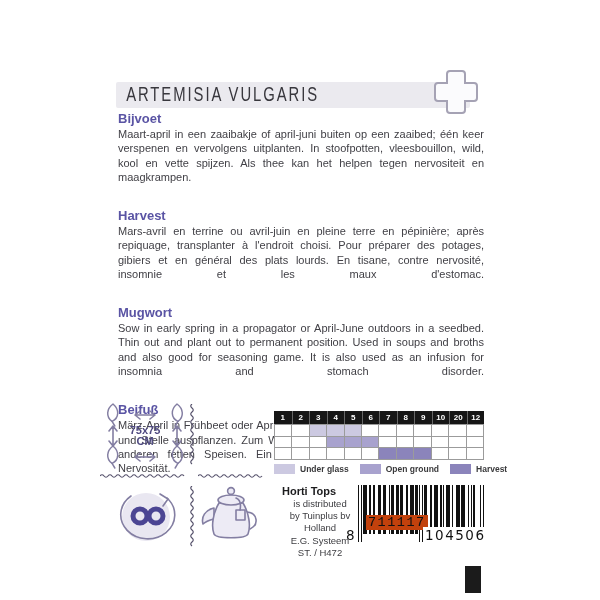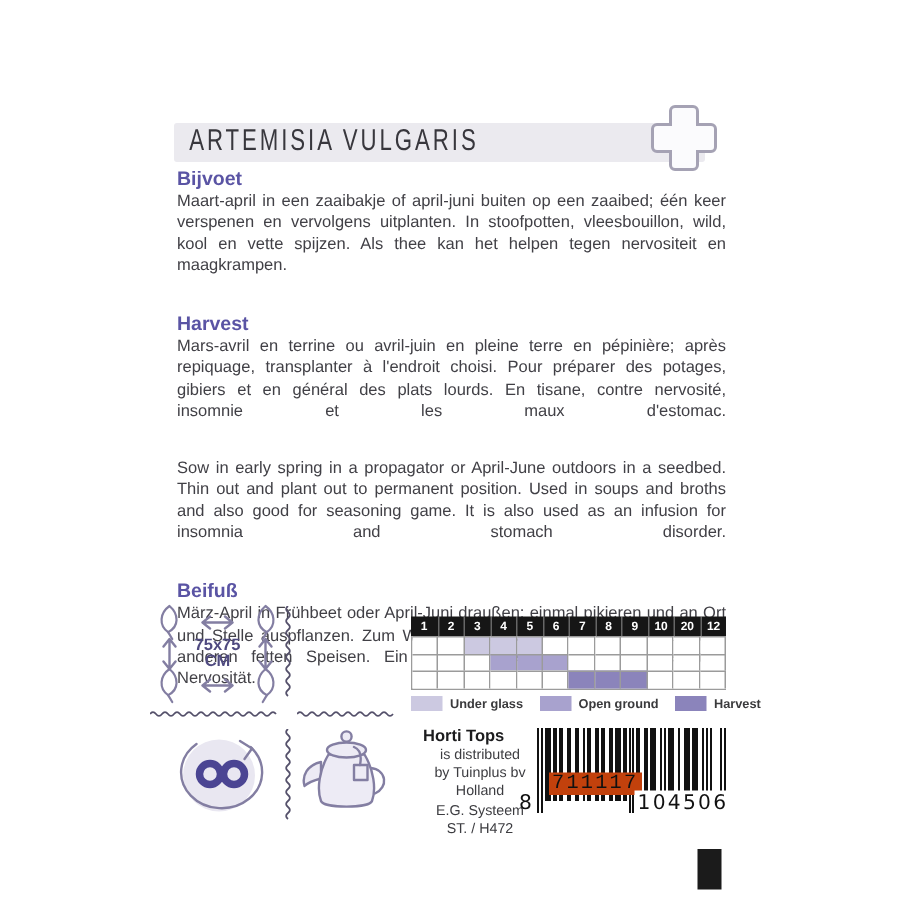--- a/index.html
+++ b/index.html
@@ -79,20 +79,21 @@
   <div class="content">
     <div class="sec">
       <h3>Bijvoet</h3>
       <p>Maart-april in een zaaibakje of april-juni buiten op een zaaibed; één keer verspenen en vervolgens uitplanten. In stoofpotten, vleesbouillon, wild, kool en vette spijzen. Als thee kan het helpen tegen nervositeit en maagkrampen.</p>
     </div>
     <div class="sec">
       <h3>Harvest</h3>
       <p>Mars-avril en terrine ou avril-juin en pleine terre en pépinière; après repiquage, transplanter à l'endroit choisi. Pour préparer des potages, gibiers et en général des plats lourds. En tisane, contre nervosité, insomnie et les maux d'estomac.</p>
     </div>
     <div class="sec">
+      <h3>Mugwort</h3>
       <p>Sow in early spring in a propagator or April-June outdoors in a seedbed. Thin out and plant out to permanent position. Used in soups and broths and also good for seasoning game. It is also used as an infusion for insomnia and stomach disorder.</p>
     </div>
     <div class="sec">
       <h3>Beifuß</h3>
       <p>März-April in Frühbeet oder April-Juni draußen; einmal pikieren und an Ort und Stelle auspflanzen. Zum Würzen von Fleischbrühe, Wildbraten, und anderen fetten Speisen. Ein Tee hilft bei Magenbeschwerden und Nervosität.</p>
     </div>
   </div>
 
   <svg width="0" height="0" style="position:absolute">
     <defs>

